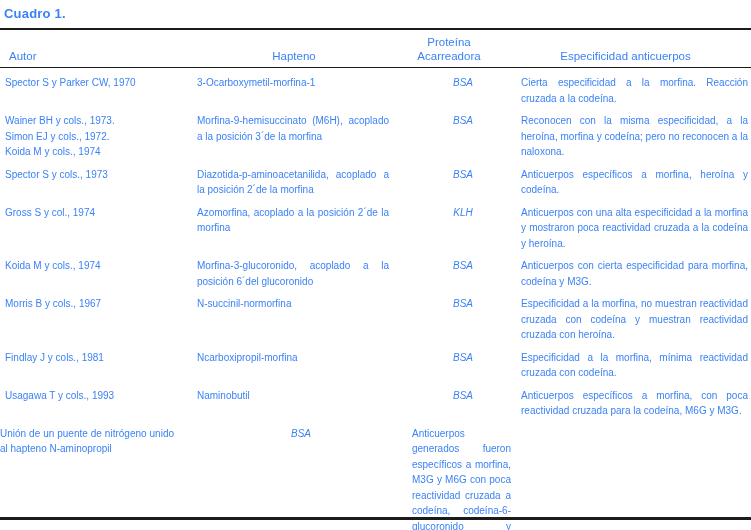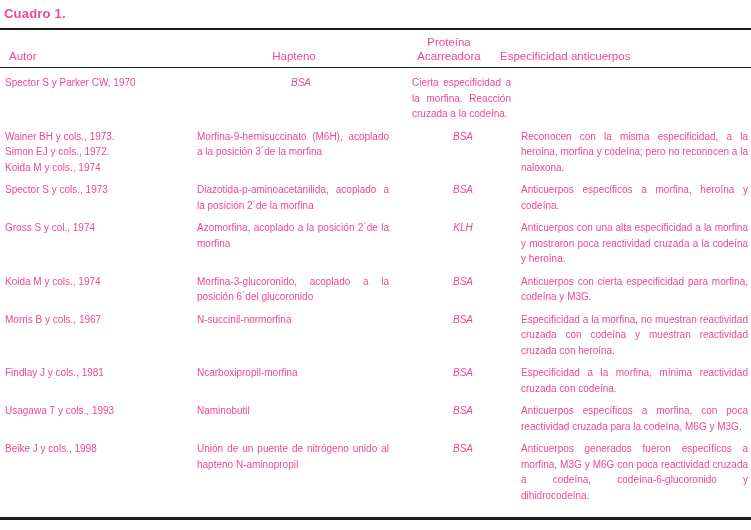--- a/index.html
+++ b/index.html
@@ -4,21 +4,21 @@
 <style>
   * { box-sizing: border-box; }
   html, body { margin: 0; padding: 0; background: #ffffff; }
   .page {
     position: relative;
     width: 751px;
     height: 530px;
     background: #ffffff;
     overflow: hidden;
     font-family: "Liberation Sans", sans-serif;
-    color: #ec4899;
+    color: #3b82f6;
   }
   .table-title {
     font-size: 13px;
     font-weight: bold;
     padding: 6px 0 0 4px;
     letter-spacing: 0.2px;
   }
   .rule-thick {
     height: 2px;
     background: #1b1b1b;
@@ -42,21 +42,21 @@
   }
   .header-row {
     align-items: end;
     padding: 5px 0 4px 0;
     font-size: 11.5px;
     line-height: 14px;
   }
   .th-autor   { text-align: left; padding-left: 9px; }
   .th-hapteno { text-align: center; }
   .th-proteina { text-align: center; white-space: pre-line; }
-  .th-espec   { text-align: left; }
+  .th-espec   { text-align: center; }
   .body-row {
     padding-top: 7px;
     font-size: 10px;
     line-height: 15.5px;
     gap: 7px;
   }
   .cell-autor {
     padding-left: 5px;
     padding-right: 8px;
     white-space: pre-line;
@@ -85,20 +85,21 @@
     <div class="th-hapteno">Hapteno</div>
     <div class="th-proteina">Proteína
 Acarreadora</div>
     <div class="th-espec">Especificidad anticuerpos</div>
   </div>
 
   <div class="rule-thin"></div>
 
   <div class="grid body-row">
     <div class="cell-autor">Spector S y Parker CW, 1970</div>
+    <div class="cell-hapteno">3-Ocarboxymetil-morfina-1</div>
     <div class="cell-proteina">BSA</div>
     <div class="cell-espec">Cierta especificidad a la morfina. Reacción cruzada a la codeína.</div>
   </div>
 
   <div class="grid body-row">
     <div class="cell-autor">Wainer BH y cols., 1973.
 Simon EJ y cols., 1972.
 Koida M y cols., 1974</div>
     <div class="cell-hapteno">Morfina-9-hemisuccinato (M6H), acoplado a la posición 3´de la morfina</div>
     <div class="cell-proteina">BSA</div>
@@ -141,21 +142,20 @@
   </div>
 
   <div class="grid body-row">
     <div class="cell-autor">Usagawa T y cols., 1993</div>
     <div class="cell-hapteno">Naminobutil</div>
     <div class="cell-proteina">BSA</div>
     <div class="cell-espec">Anticuerpos específicos a morfina, con poca reactividad cruzada para la codeína, M6G y M3G.</div>
   </div>
 
   <div class="grid body-row">
-    <div class="cell-autor">Beike J y cols., 1998</div>
     <div class="cell-hapteno">Unión de un puente de nitrógeno unido al hapteno N-aminopropil</div>
     <div class="cell-proteina">BSA</div>
     <div class="cell-espec">Anticuerpos generados fueron específicos a morfina, M3G y M6G con poca reactividad cruzada a codeína, codeína-6-glucoronido y dihidrocodeína.</div>
   </div>
 
   <div class="rule-bottom"></div>
 
 </div>
 
 </body></html>

